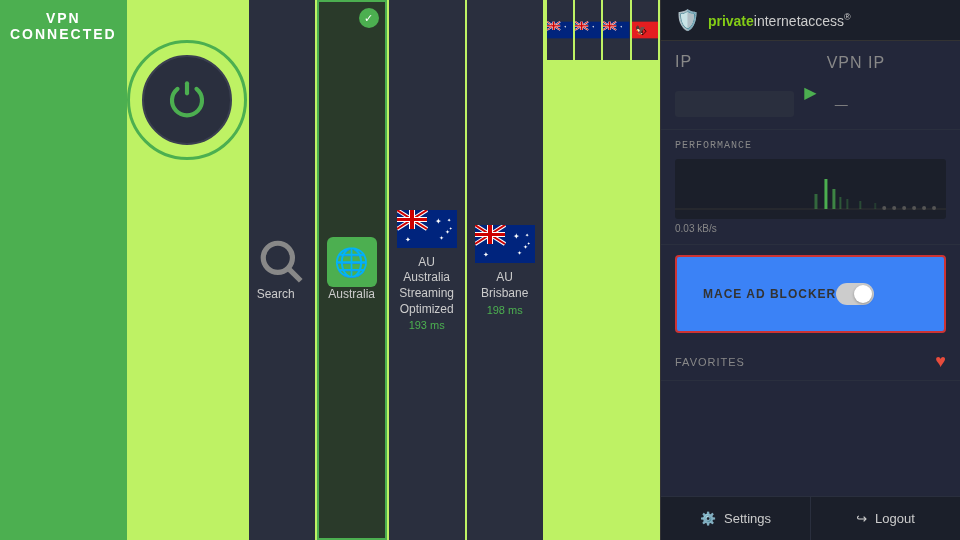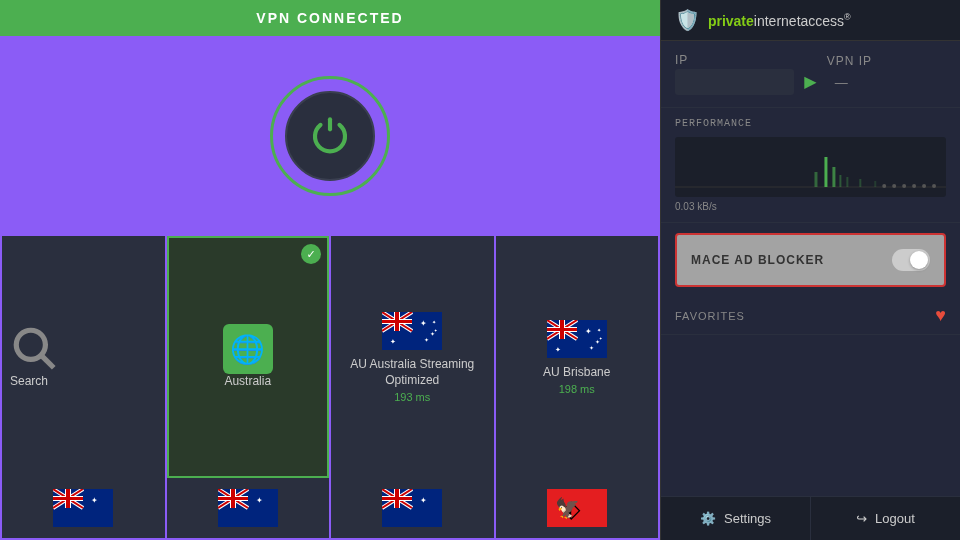--- a/index.html
+++ b/index.html
@@ -9,22 +9,22 @@
       background: #1b1f2a;
       font-family: -apple-system, BlinkMacSystemFont, 'Segoe UI', sans-serif;
       display: flex;
       overflow: hidden;
     }
 
     
     .left-panel {
       width: 660px;
       display: flex;
-      flex-direction: column;
-      background: #8b5cf6;
+      flex-direction: row;
+      background: #bef264;
     }
 
     .vpn-banner {
       background: #4caf50;
       color: white;
       text-align: center;
       padding: 10px;
       font-size: 14px;
       font-weight: 700;
       letter-spacing: 2px;
@@ -194,23 +194,23 @@
       gap: 10px;
       border-bottom: 1px solid #2a2f3e;
     }
 
     .ip-block {
       flex: 1;
     }
 
     .ip-label {
       color: #888;
-      font-size: 12px;
+      font-size: 16px;
       letter-spacing: 1px;
-      margin-bottom: 2px;
+      margin-bottom: 20px;
     }
 
     .ip-value {
       background: #2a2f3e;
       color: #ccc;
       font-size: 11px;
       padding: 5px 8px;
       border-radius: 3px;
       min-width: 90px;
       height: 26px;
@@ -255,25 +255,25 @@
       color: #888;
       font-size: 10px;
       margin-top: 4px;
     }
 
     
     .mace-section {
       margin: 10px 14px;
       border: 2px solid #cc3333;
       border-radius: 4px;
-      padding: 14px;
-      display: flex;
-      align-items: center;
-      justify-content: space-between;
-      background: #a3a3a3;
+      padding: 26px;
+      display: flex;
+      align-items: center;
+      justify-content: flex-start;
+      background: #3b82f6;
     }
 
     .mace-label {
       color: #333;
       font-size: 12px;
       font-weight: 600;
       letter-spacing: 1px;
     }
 
     .toggle-off {

